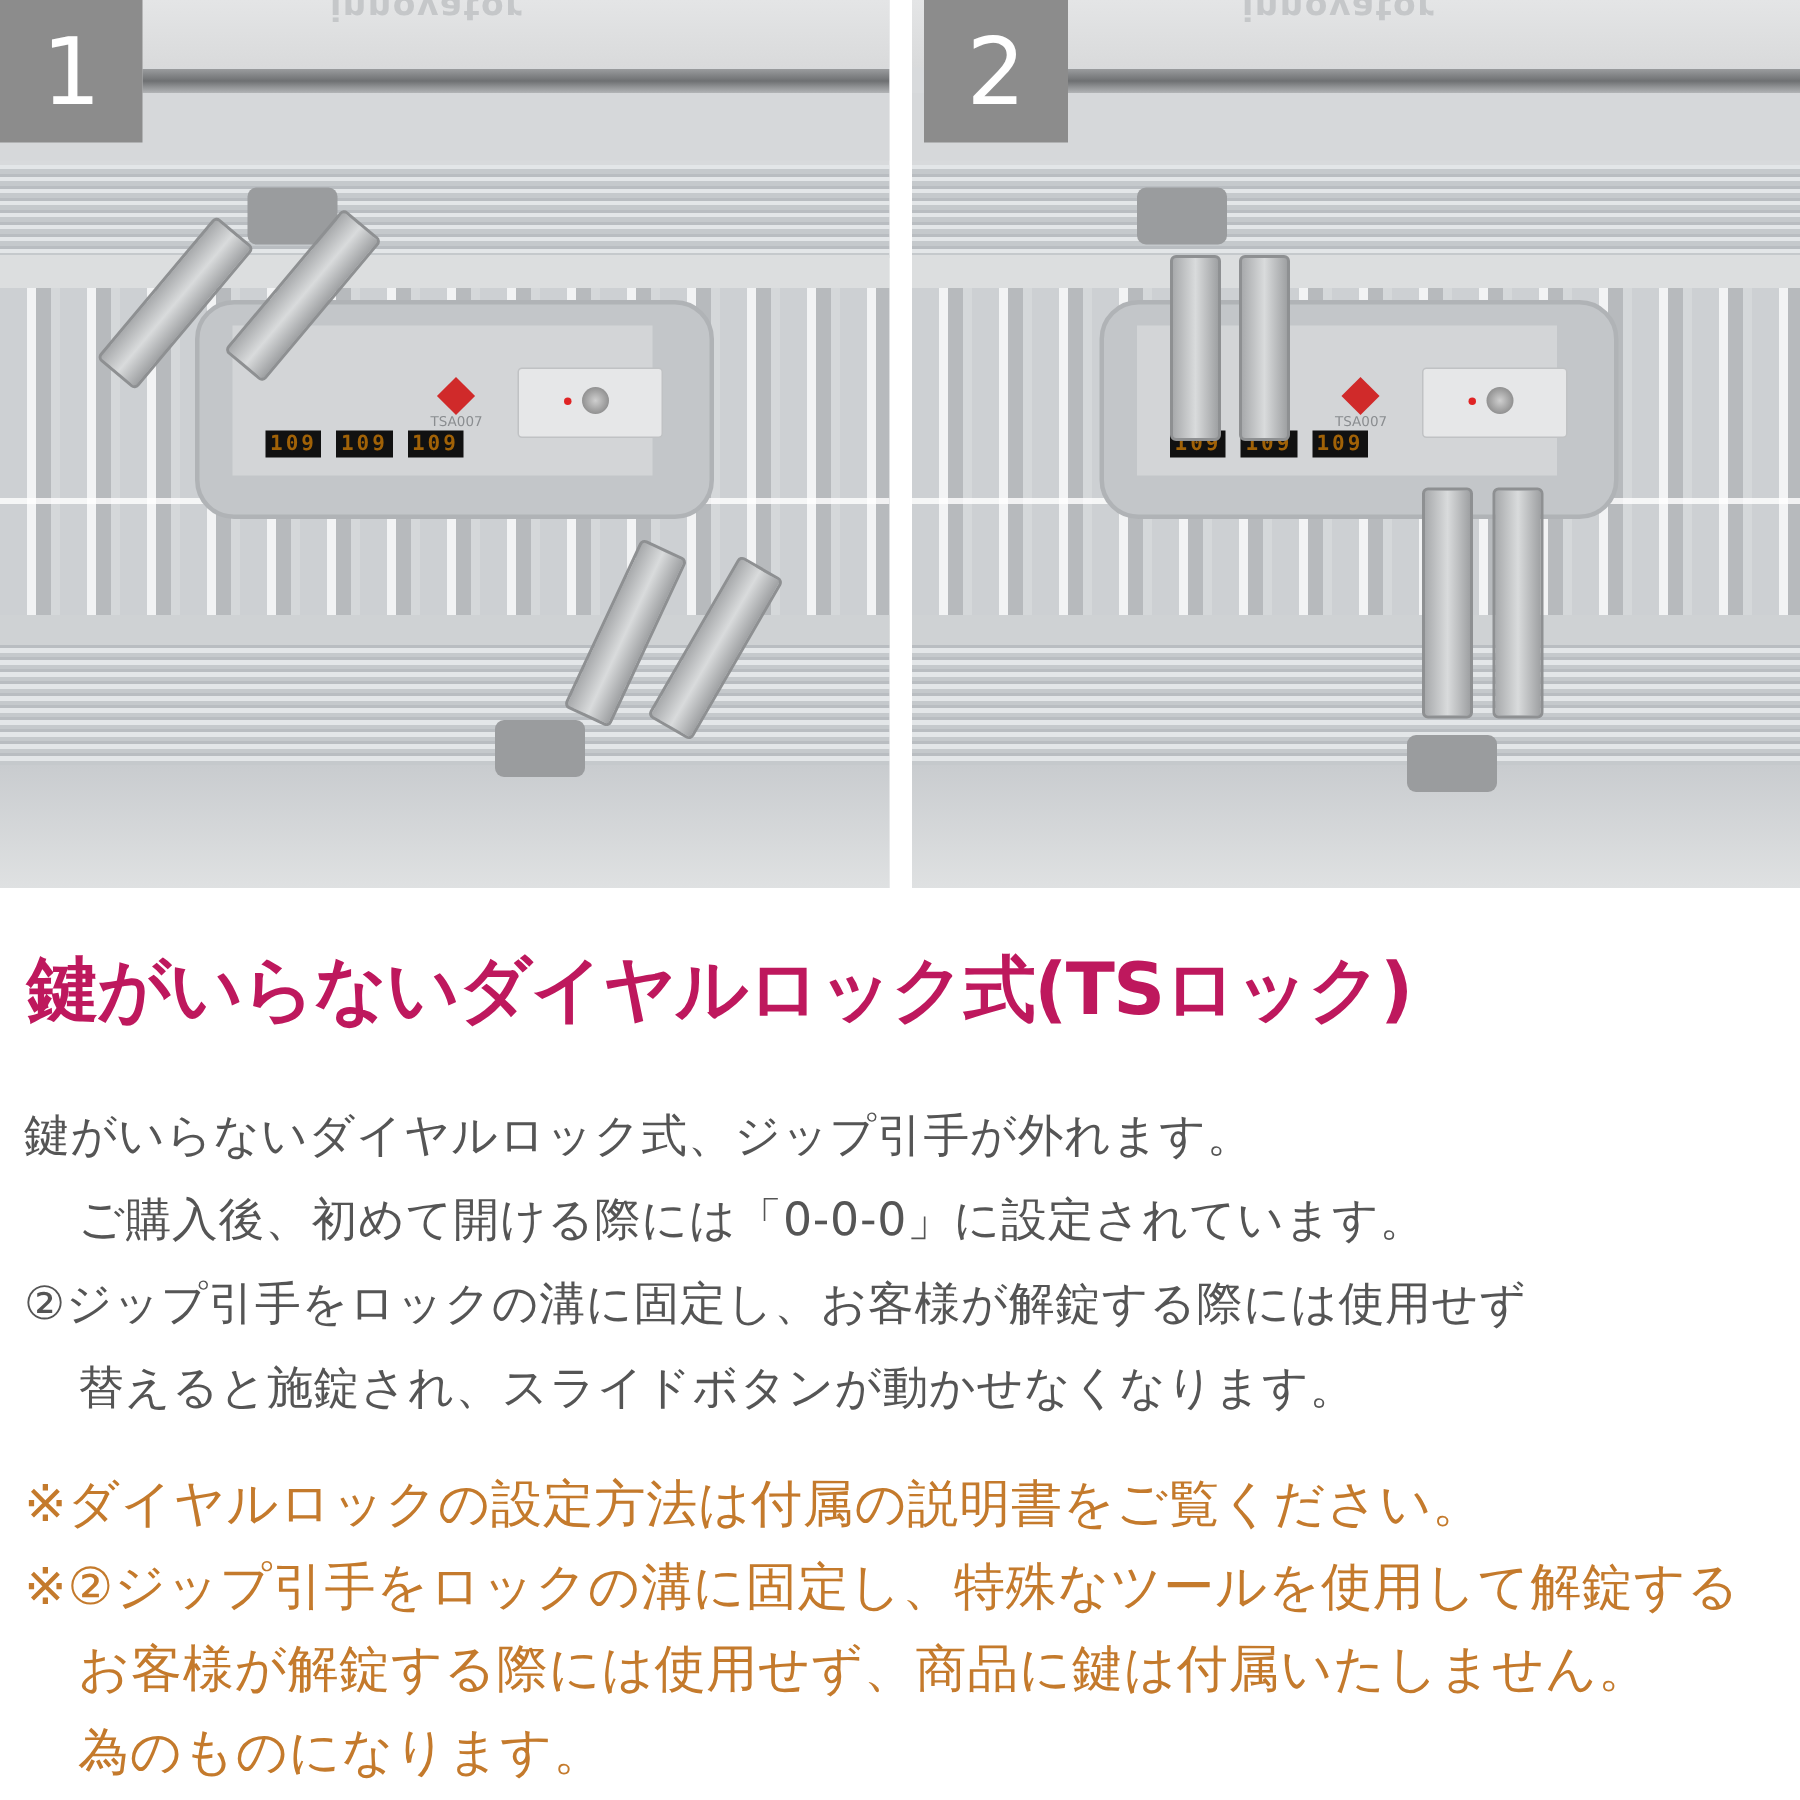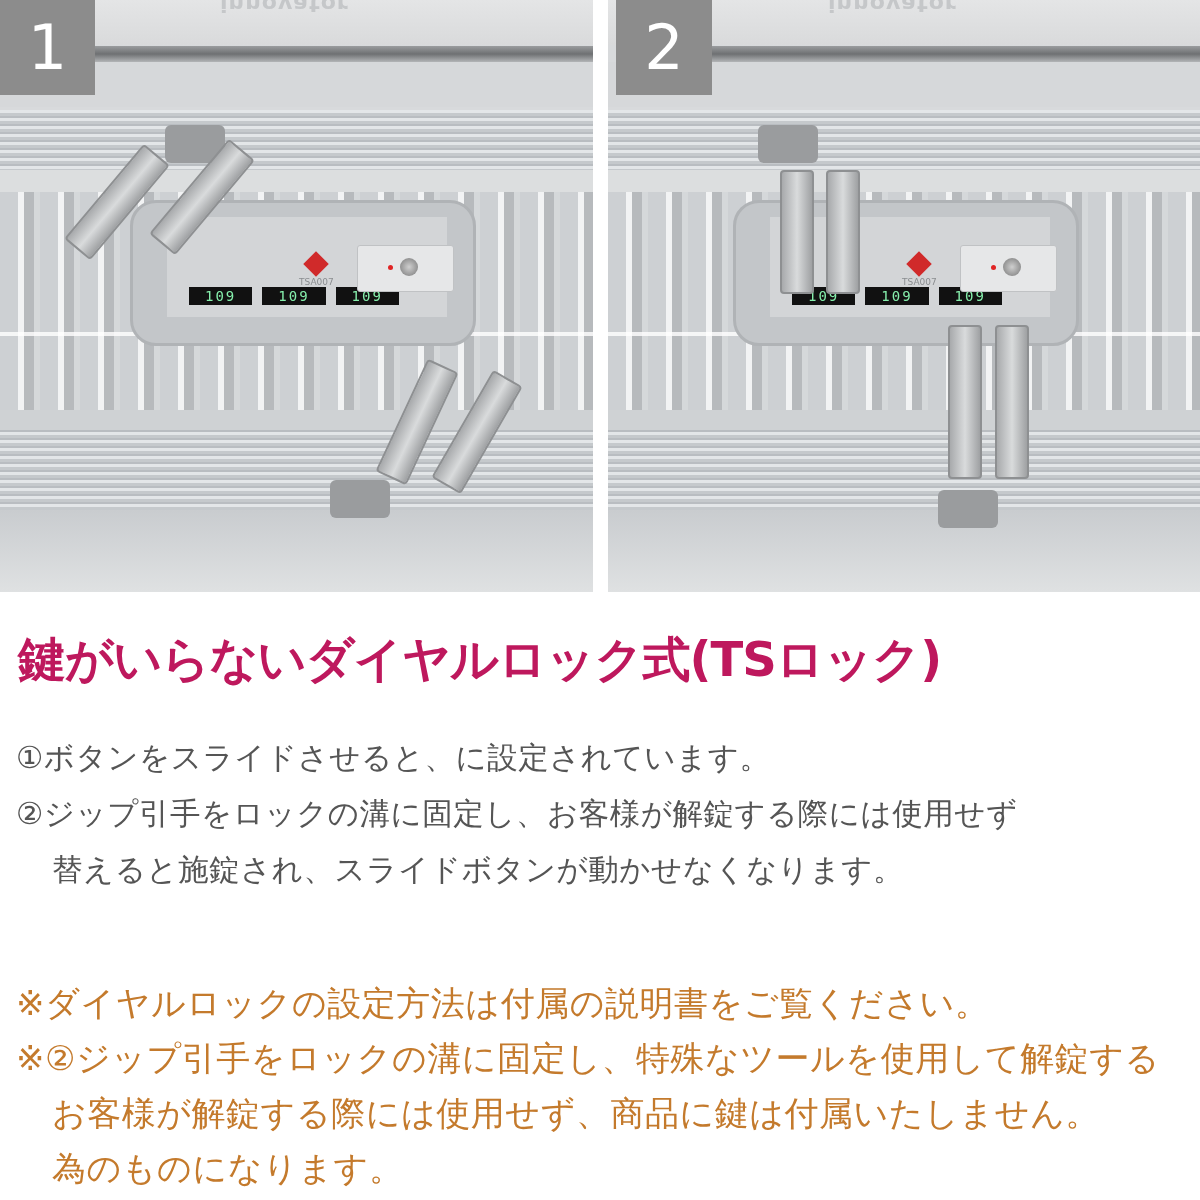--- a/index.html
+++ b/index.html
@@ -17,23 +17,23 @@
   .zip{position:absolute;left:0;right:0;height:70px;background:repeating-linear-gradient(0deg,#c5c9cc 0 3px,#e3e6e8 3px 6px,#b9bdc1 6px 8px);}
   .zip.top{top:110px;height:62px;}
   .zip.bot{top:430px;height:80px;}
   .panel{position:absolute;left:0;right:0;top:192px;height:240px;background:repeating-linear-gradient(90deg,#cdd0d3 0 18px,#f2f3f4 18px 24px,#b7babd 24px 34px,#d5d8da 34px 40px);}
   .panel:after{content:"";position:absolute;left:0;right:0;top:140px;height:4px;background:rgba(255,255,255,.8);}
   .belt{position:absolute;left:0;right:0;top:170px;height:22px;background:#dcdedf;}
   .belt2{position:absolute;left:0;right:0;top:410px;height:22px;background:#cfd2d4;}
   .lower{position:absolute;left:0;right:0;top:510px;height:82px;background:linear-gradient(#c9cccf,#dfe1e2);}
   .lockbox{position:absolute;left:130px;top:200px;width:340px;height:140px;border-radius:26px;background:#c3c6c9;border:3px solid #b0b3b6;}
   .p2 .lockbox{left:125px;}
-  .lockplate{position:absolute;left:34px;top:14px;width:280px;height:100px;background:#d3d5d7;}
+  .lockplate{position:absolute;left:22px;top:14px;width:280px;height:100px;background:#d3d5d7;}
   .dials{position:absolute;left:22px;top:70px;display:flex;gap:10px;}
-  .dial{background:#111;color:#86efac;font-family:"DejaVu Sans Mono",monospace;font-size:14px;padding:1px 16px;letter-spacing:2px;}
+  .dial{background:#111;color:#a16207;font-family:"DejaVu Sans Mono",monospace;font-size:14px;padding:1px 3px;letter-spacing:2px;font-weight:bold;}
   .tsa-mark{position:absolute;left:140px;top:38px;width:18px;height:18px;background:#d02a2a;transform:rotate(45deg);}
   .tsa-label{position:absolute;left:132px;top:60px;font-size:9px;color:#8a8d90;}
   .slider{position:absolute;left:190px;top:28px;width:95px;height:45px;background:#e6e7e8;border:1px solid #c0c2c4;border-radius:3px;}
   .keyhole{position:absolute;left:42px;top:12px;width:18px;height:18px;border-radius:50%;background:radial-gradient(#cfcfcf,#777);}
   .reddot{position:absolute;left:30px;top:19px;width:5px;height:5px;border-radius:50%;background:#e02424;}
   .puller{position:absolute;width:30px;height:120px;background:linear-gradient(90deg,#a8aaac,#d9dbdc,#9fa1a3);border:2px solid #8e9092;border-radius:4px;}
   .slide-body{position:absolute;width:60px;height:38px;background:#9a9c9e;border-radius:6px;}
   
   .title{position:absolute;left:18px;top:628px;font-family:"DejaVu Sans",sans-serif;font-weight:bold;font-size:48px;color:#be185d;letter-spacing:-1px;white-space:nowrap;}
   .body{position:absolute;left:16px;top:730px;font-size:30.5px;color:#555555;line-height:56px;white-space:nowrap;letter-spacing:0.5px;}
@@ -112,21 +112,22 @@
   <div class="puller" style="left:172px;top:170px;"></div>
   <div class="puller" style="left:218px;top:170px;"></div>
   <div class="slide-body" style="left:330px;top:490px;"></div>
   <div class="puller" style="left:340px;top:325px;height:150px;"></div>
   <div class="puller" style="left:387px;top:325px;height:150px;"></div>
 </div>
 
 <div class="title">鍵がいらないダイヤルロック式(TSロック)</div>
 
 <div class="body">
-  <div>①ボタンをスライドさせると、に設定されています。</div>
+  <div>鍵がいらないダイヤルロック式、ジップ引手が外れます。</div>
+  <div class="indent">ご購入後、初めて開ける際には「0-0-0」に設定されています。</div>
   <div>②ジップ引手をロックの溝に固定し、お客様が解錠する際には使用せず</div>
   <div class="indent">替えると施錠され、スライドボタンが動かせなくなります。</div>
 </div>
 
 <div class="notes">
   <div>※ダイヤルロックの設定方法は付属の説明書をご覧ください。</div>
   <div>※②ジップ引手をロックの溝に固定し、特殊なツールを使用して解錠する</div>
   <div class="indent">お客様が解錠する際には使用せず、商品に鍵は付属いたしません。</div>
   <div class="indent">為のものになります。</div>
 </div>

